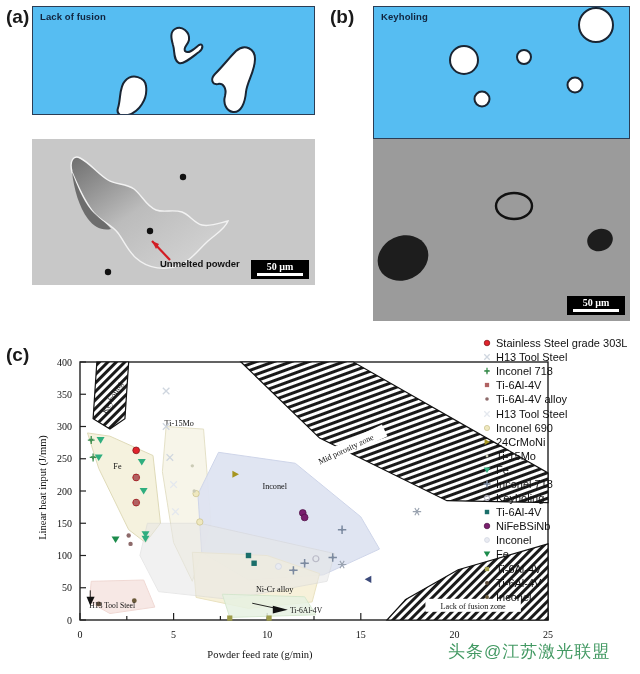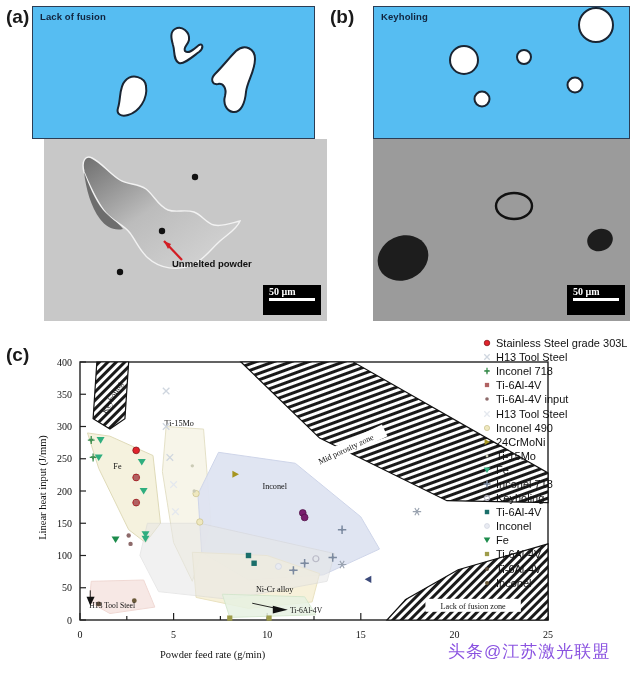--- a/index.html
+++ b/index.html
@@ -11,66 +11,66 @@
 
   
   .fig-panel{position:absolute;}
   .schematic{position:absolute;box-sizing:border-box;border:1px solid #2b3d55;
              background:#56bdf2;overflow:hidden;}
   .schematic-title{position:absolute;left:7px;top:4px;font-size:9.5px;font-weight:bold;
                    color:#11233d;letter-spacing:.1px;}
   .micro{position:absolute;overflow:hidden;}
 
   .scalebar{position:absolute;background:#000;color:#fff;display:flex;
-            flex-direction:column;align-items:flex-start;justify-content:center;
-            padding:1px 6px 14px 6px;}
+            flex-direction:column;align-items:center;justify-content:center;
+            padding:1px 6px 3px 6px;}
   .scalebar .txt{font-size:10px;font-weight:bold;line-height:11px;
                  font-family:"Liberation Serif", serif;}
   .scalebar .bar{width:46px;height:3px;background:#fff;margin-top:1px;}
 
   .anno-text{position:absolute;font-size:9.5px;font-weight:bold;color:#111;}
 
   
   #chart-area{position:absolute;left:0;top:332px;width:640px;height:342px;}
   .axis-title{position:absolute;font-size:10.5px;color:#111;
               font-family:"Liberation Serif", serif;}
 
   
   #legend{position:absolute;left:478px;top:336px;width:162px;}
   .legend-row{display:flex;align-items:center;height:14.1px;}
   .legend-mark{width:18px;flex:0 0 18px;display:flex;align-items:center;
                justify-content:center;}
   .legend-text{font-size:11px;color:#111;white-space:nowrap;
                font-family:"Liberation Sans", sans-serif;}
 
-  .watermark{position:absolute;left:448px;top:640px;font-size:17px;color:#6d28d9;
+  .watermark{position:absolute;left:448px;top:640px;font-size:17px;color:#15803d;
              opacity:.8;font-family:"Liberation Sans", sans-serif;
              letter-spacing:1px;white-space:nowrap;}
 </style>
 </head>
 <body>
 
 <div class="panel-label" style="left:6px;top:6px;">(a)</div>
 
 <div class="fig-panel">
-  <div class="schematic" style="left:32px;top:6px;width:283px;height:133px;">
+  <div class="schematic" style="left:32px;top:6px;width:283px;height:109px;">
     <div class="schematic-title">Lack of fusion</div>
     <svg width="283" height="133" style="position:absolute;left:0;top:0;">
       <path d="M92,74 C99,66 112,70 113,79 C115,92 106,105 95,108 C88,110 83,107 85,101
                C88,92 86,80 92,74 Z" fill="#fff" stroke="#1a2533" stroke-width="2"></path>
       <path d="M142,22 C149,18 157,25 156,33 C155,38 150,40 152,44 C156,48 163,40 166,38
                C170,36 171,41 166,45 C158,51 150,58 146,56 C140,53 142,44 140,38
                C138,31 137,25 142,22 Z" fill="#fff" stroke="#1a2533" stroke-width="2"></path>
       <path d="M203,44 C212,36 222,42 222,52 C222,64 214,75 213,85 C212,96 208,106 200,105
                C193,104 190,96 192,89 C194,81 190,76 185,77 C179,78 177,72 182,67
                C190,59 196,51 203,44 Z" fill="#fff" stroke="#1a2533" stroke-width="2"></path>
     </svg>
   </div>
 
-  <div class="micro" style="left:44px;top:139px;width:283px;height:182px;background:#7dd3fc;">
+  <div class="micro" style="left:32px;top:139px;width:283px;height:146px;background:#7dd3fc;">
     <svg width="283" height="182" style="position:absolute;left:0;top:0;">
       <defs>
         <linearGradient id="gA" x1="0" y1="0" x2="1" y2="1">
           <stop offset="0%" stop-color="#6e6e6e"></stop>
           <stop offset="45%" stop-color="#bcbcbc"></stop>
           <stop offset="100%" stop-color="#d8d8d8"></stop>
         </linearGradient>
       </defs>
       <rect width="283" height="182" fill="#c8c8c8"></rect>
       <path d="M40,33 C46,47 52,62 62,74 C70,83 80,86 86,94 C92,102 96,112 104,119
@@ -350,21 +350,21 @@
         <text font-size="7.6" font-family="Liberation Serif, serif" fill="#111" x="89.36" y="276.39">H13 Tool Steel</text>
       </g>
       <g>
         <line x1="252.224" y1="271.23" x2="282.17600000000004" y2="277.68" stroke="#111" stroke-width="0.9"></line>
         <polygon points="287.79200000000003,277.68 272.81600000000003,273.81 272.81600000000003,281.55" fill="#111"></polygon>
         <text font-size="7.6" font-family="Liberation Serif, serif" fill="#111" x="289.91999999999996" y="280.68">Ti-6Al-4V</text>
       </g>
     </svg>
 
   <div class="axis-title" style="left:-38px;top:150px;transform:rotate(-90deg);transform-origin:center;width:160px;text-align:center;">Linear heat input (J/mm)</div>
-  <div class="axis-title" style="left:160px;top:317px;width:200px;">Powder feed rate (g/min)</div>
+  <div class="axis-title" style="left:160px;top:317px;width:200px;text-align:center;">Powder feed rate (g/min)</div>
 </div>
 
 <div id="legend">
     <div class="legend-row">
       <div class="legend-mark">
         <svg width="14" height="14">
           <g transform="translate(7,7)">
             <circle cx="0" cy="0" r="2.788" fill="#e0242c" stroke="#7a1014" stroke-width="0.7"></circle>
           </g>
         </svg>
@@ -403,41 +403,41 @@
       <div class="legend-text">Ti-6Al-4V</div>
     </div>
     <div class="legend-row">
       <div class="legend-mark">
         <svg width="14" height="14">
           <g transform="translate(7,7)">
             <circle cx="0" cy="0" r="1.804" fill="#8d6a6a"></circle>
           </g>
         </svg>
       </div>
-      <div class="legend-text">Ti-6Al-4V input</div>
+      <div class="legend-text">Ti-6Al-4V alloy</div>
     </div>
     <div class="legend-row">
       <div class="legend-mark">
         <svg width="14" height="14">
           <g transform="translate(7,7)">
             <path d="M-2.7059999999999995,-2.7059999999999995L2.7059999999999995,2.7059999999999995M2.7059999999999995,-2.7059999999999995L-2.7059999999999995,2.7059999999999995" stroke="#e4e8ee" stroke-width="1.3" fill="none"></path>
           </g>
         </svg>
       </div>
       <div class="legend-text">H13 Tool Steel</div>
     </div>
     <div class="legend-row">
       <div class="legend-mark">
         <svg width="14" height="14">
           <g transform="translate(7,7)">
             <circle cx="0" cy="0" r="2.624" fill="#efe8bf" stroke="#c9c089" stroke-width="0.7"></circle>
           </g>
         </svg>
       </div>
-      <div class="legend-text">Inconel 490</div>
+      <div class="legend-text">Inconel 690</div>
     </div>
     <div class="legend-row">
       <div class="legend-mark">
         <svg width="14" height="14">
           <g transform="translate(7,7)">
             <path d="M-2.46,-2.952L2.952,0L-2.46,2.952Z" fill="#a6951f"></path>
           </g>
         </svg>
       </div>
       <div class="legend-text">24CrMoNi</div>
@@ -490,20 +490,30 @@
             <rect x="-2.214" y="-2.214" width="4.428" height="4.428" fill="#1b6f6a"></rect>
           </g>
         </svg>
       </div>
       <div class="legend-text">Ti-6Al-4V</div>
     </div>
     <div class="legend-row">
       <div class="legend-mark">
         <svg width="14" height="14">
           <g transform="translate(7,7)">
+            <circle cx="0" cy="0" r="2.788" fill="#7a1f6e" stroke="#4d1145" stroke-width="0.7"></circle>
+          </g>
+        </svg>
+      </div>
+      <div class="legend-text">NiFeBSiNb</div>
+    </div>
+    <div class="legend-row">
+      <div class="legend-mark">
+        <svg width="14" height="14">
+          <g transform="translate(7,7)">
             <circle cx="0" cy="0" r="2.46" fill="#e9ebf2" stroke="#cfd3de" stroke-width="0.7"></circle>
           </g>
         </svg>
       </div>
       <div class="legend-text">Inconel</div>
     </div>
     <div class="legend-row">
       <div class="legend-mark">
         <svg width="14" height="14">
           <g transform="translate(7,7)">

